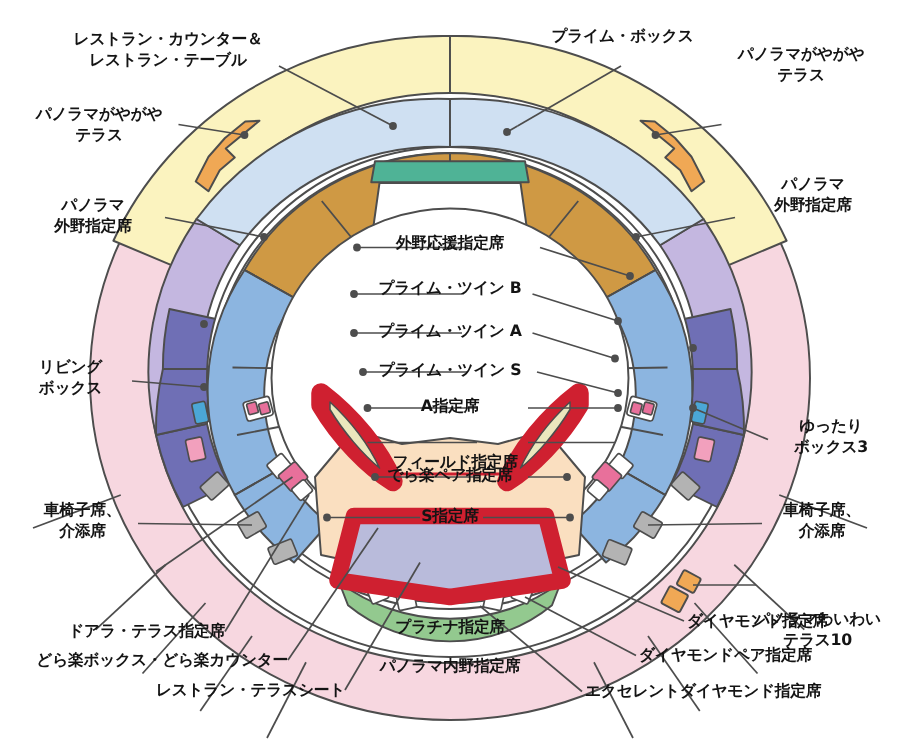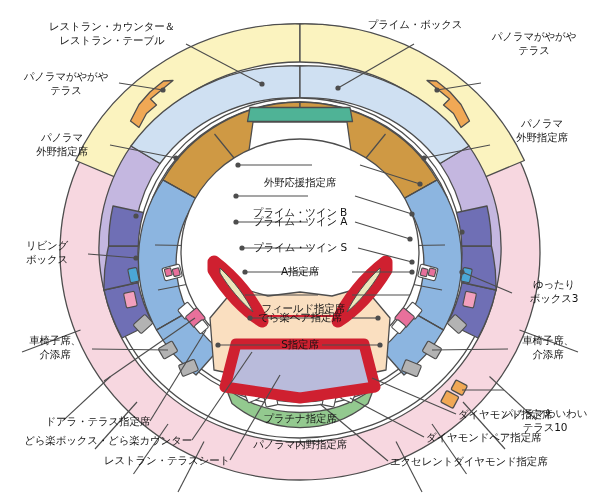--- a/index.html
+++ b/index.html
@@ -8,21 +8,21 @@
     width:600px;height:500px;overflow:hidden;
     font-family:"DejaVu Sans","Liberation Sans",sans-serif;
     color:#1b1b1b;
   }
   #stage{position:relative;width:600px;height:500px;}
   svg#map{position:absolute;left:0;top:0;width:600px;height:500px;display:block;}
 
   .lbl{
     position:absolute;
     font-family:"DejaVu Sans","Liberation Sans",sans-serif;
-    font-weight:400;
+    font-weight:700;
     font-size:10.5px;
     line-height:13.5px;
     color:#141414;
     white-space:pre;
     letter-spacing:-0.2px;
   }
   .lbl.c{text-align:center;}
   .lbl.r{text-align:right;}
   .lbl.l{text-align:left;}
   .lbl.u{ }
@@ -409,23 +409,23 @@
 <div class="lbl r" style="left:6px;top:434px;width:186px;">どら楽ボックス・どら楽カウンター</div>
 
 <div class="lbl r" style="left:74px;top:454px;width:156px;">レストラン・テラスシート</div>
 
 <div class="lbl l" style="left:458px;top:408px;width:142px;">ダイヤモンド指定席</div>
 
 <div class="lbl l" style="left:426px;top:431px;width:174px;">ダイヤモンドペア指定席</div>
 
 <div class="lbl l" style="left:390px;top:455px;width:212px;">エクセレントダイヤモンド指定席</div>
 
-<div class="lbl c" style="left:246px;top:176px;width:108px;">外野応援指定席</div>
-
-<div class="lbl c" style="left:240px;top:206px;width:120px;">プライム・ツイン B</div>
+<div class="lbl c" style="left:246px;top:156px;width:108px;">外野応援指定席</div>
+
+<div class="lbl c" style="left:240px;top:186px;width:120px;">プライム・ツイン B</div>
 
 <div class="lbl c" style="left:240px;top:215px;width:120px;">プライム・ツイン A</div>
 
 <div class="lbl c" style="left:240px;top:241px;width:120px;">プライム・ツイン S</div>
 
 <div class="lbl c u" style="left:245px;top:288px;width:110px;">
   <span class="ul">フィールド指定席</span>
 </div>
 
 <div class="lbl c" style="left:250px;top:265px;width:100px;">A指定席</div>

